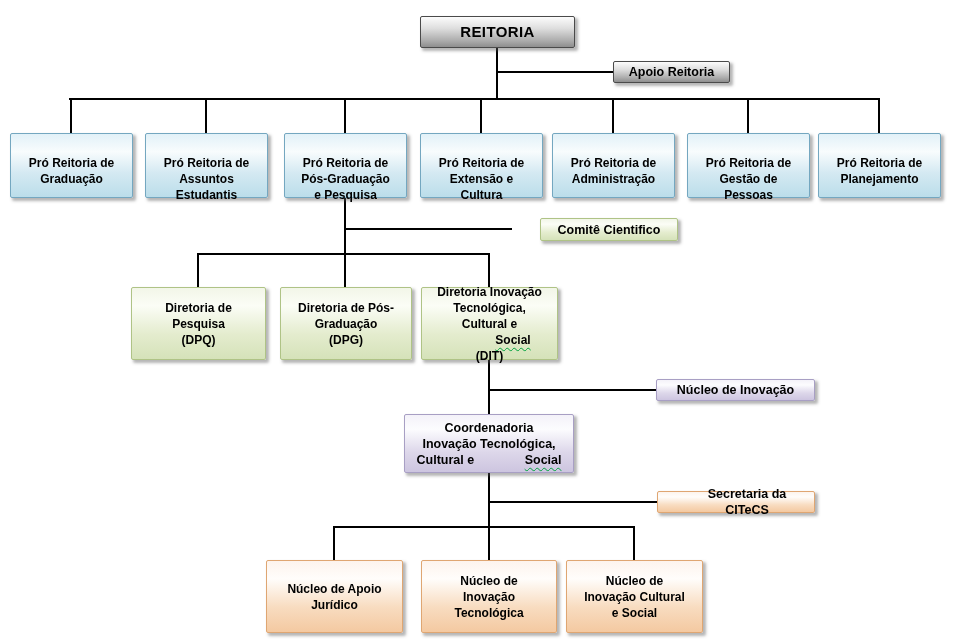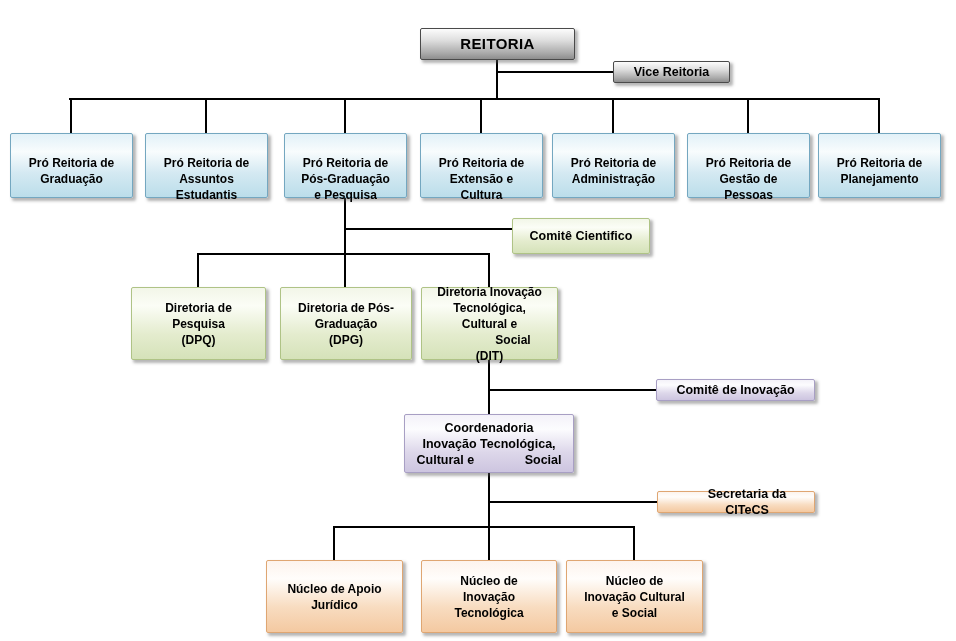--- a/index.html
+++ b/index.html
@@ -34,20 +34,21 @@
     border-color:#a89fc4;
   }
   .orange{
     background:linear-gradient(180deg,#fdf4ed 0%,#fffdfb 25%,#f8dcc0 65%,#f4c9a1 100%);
     border-color:#dfa672;
   }
   .root{font-size:15px;letter-spacing:0.4px;}
   .small{font-size:12.5px;align-items:center;padding:2px 6px;}
   .line{position:absolute;background:#000;}
   .wavy{
+    text-decoration:underline;
     text-decoration-style:wavy;
     text-decoration-color:#00a23c;
     text-decoration-thickness:1px;
     text-underline-offset:3px;
     margin-left:47px;
   }
 </style>
 </head>
 <body>
 
@@ -69,57 +70,57 @@
   <div class="line" style="left:197px;top:253px;width:2px;height:34px;"></div>
   <div class="line" style="left:488px;top:253px;width:2px;height:34px;"></div>
   <div class="line" style="left:488px;top:360px;width:2px;height:54px;"></div>
   <div class="line" style="left:489px;top:389px;width:167px;height:2px;"></div>
   <div class="line" style="left:488px;top:473px;width:2px;height:87px;"></div>
   <div class="line" style="left:489px;top:501px;width:168px;height:2px;"></div>
   <div class="line" style="left:333px;top:526px;width:302px;height:2px;"></div>
   <div class="line" style="left:333px;top:526px;width:2px;height:34px;"></div>
   <div class="line" style="left:633px;top:526px;width:2px;height:34px;"></div>
 
-  <div class="box gray root" style="left:420px;top:28px;width:155px;height:32px;">REITORIA</div>
+  <div class="box gray root" style="left:420px;top:16px;width:155px;height:32px;">REITORIA</div>
 
-  <div class="box gray small" style="left:613px;top:61px;width:117px;height:22px;">Vice Reitoria</div>
+  <div class="box gray small" style="left:613px;top:61px;width:117px;height:22px;">Apoio Reitoria</div>
 
   <div class="box blue" style="left:10px;top:133px;width:123px;height:65px;">Pró Reitoria de
 Graduação</div>
   <div class="box blue" style="left:145px;top:133px;width:123px;height:65px;">Pró Reitoria de
 Assuntos
 Estudantis</div>
   <div class="box blue" style="left:284px;top:133px;width:123px;height:65px;">Pró Reitoria de
 Pós-Graduação
 e Pesquisa</div>
   <div class="box blue" style="left:420px;top:133px;width:123px;height:65px;">Pró Reitoria de
 Extensão e
 Cultura</div>
   <div class="box blue" style="left:552px;top:133px;width:123px;height:65px;">Pró Reitoria de
 Administração</div>
   <div class="box blue" style="left:687px;top:133px;width:123px;height:65px;">Pró Reitoria de
 Gestão de
 Pessoas</div>
   <div class="box blue" style="left:818px;top:133px;width:123px;height:65px;">Pró Reitoria de
 Planejamento</div>
 
-  <div class="box green small" style="left:512px;top:218px;width:138px;height:36px;">Comitê Cientifico</div>
+  <div class="box green small" style="left:540px;top:218px;width:138px;height:23px;">Comitê Cientifico</div>
 
   <div class="box green" style="left:131px;top:287px;width:135px;height:73px;">Diretoria de
 Pesquisa
 (DPQ)</div>
   <div class="box green" style="left:280px;top:287px;width:132px;height:73px;">Diretoria de Pós-
 Graduação
 (DPG)</div>
   <div class="box green" style="left:421px;top:287px;width:137px;height:73px;"><span class="txt"><span>Diretoria Inovação
 Tecnológica,
 Cultural e</span> <span class="wavy">Social</span><span>
 (DIT)</span></span></div>
 
-  <div class="box purple small" style="left:656px;top:379px;width:159px;height:22px;">Comitê de Inovação</div>
+  <div class="box purple small" style="left:656px;top:379px;width:159px;height:22px;">Núcleo de Inovação</div>
 
   <div class="box purple" style="left:404px;top:414px;width:170px;height:59px;font-size:12.5px;"><span class="txt"><span>Coordenadoria
 Inovação Tecnológica,
 Cultural e</span> <span class="wavy">Social</span></span></div>
 
   <div class="box orange small" style="left:657px;top:491px;width:158px;height:22px;padding-left:28px;">Secretaria da CITeCS</div>
 
   <div class="box orange" style="left:266px;top:560px;width:137px;height:73px;">Núcleo de Apoio
 Jurídico</div>
   <div class="box orange" style="left:421px;top:560px;width:136px;height:73px;">Núcleo de

